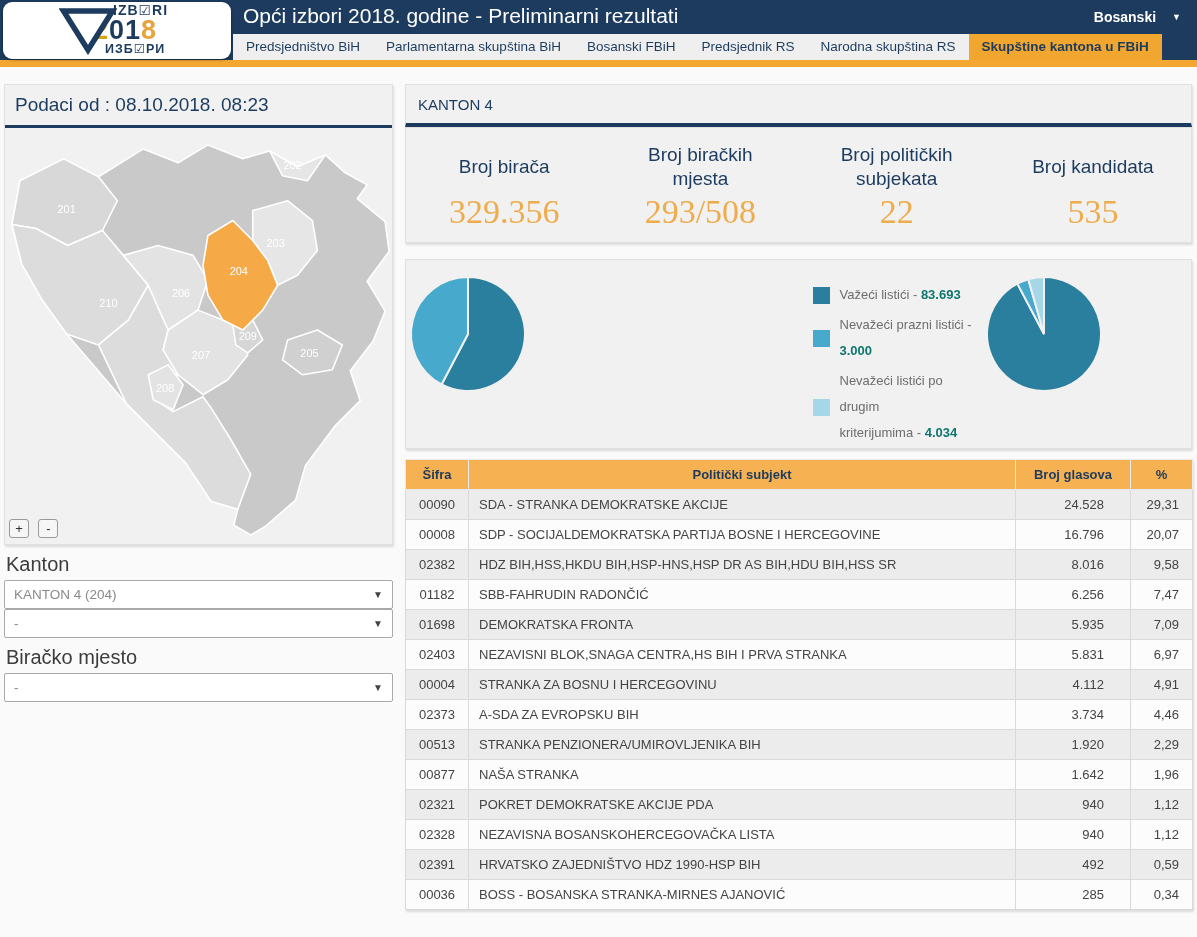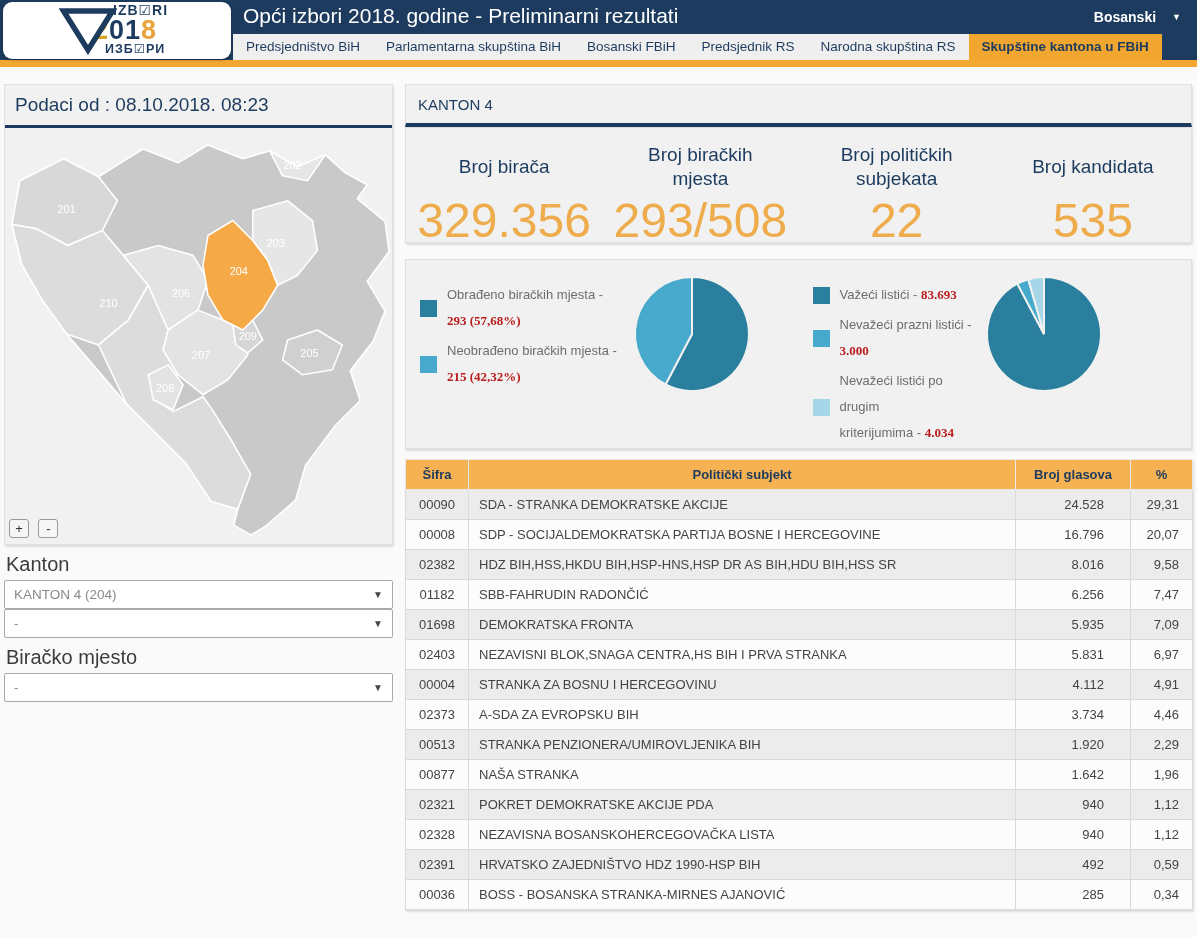--- a/index.html
+++ b/index.html
@@ -38,28 +38,28 @@
               line-height:27px;padding-left:9px;font-size:13.5px;color:#8a8a8a;cursor:pointer;box-sizing:border-box;}
   .flt-select .arr{position:absolute;right:9px;top:0;color:#444;font-size:10px;}
   
   .rightcol{position:absolute;left:405px;top:84px;width:787px;}
   .kanton-panel{height:43px;border-bottom:4px solid #1c3b5e;}
   .kanton-title{padding:11px 12px;font-size:15px;color:#1c3b5e;}
   .stats-panel{height:116px;display:flex;}
   .stat{flex:1;text-align:center;position:relative;}
   .stat-label{margin-top:15px;font-size:19px;color:#1c3b5e;white-space:pre-line;line-height:24px;
               height:48px;display:flex;align-items:center;justify-content:center;}
-  .stat-value{font-size:48px;color:#eeac4c;margin-top:2px;}
+  .stat-value{font-size:34px;color:#eeac4c;margin-top:2px;font-family:Liberation Serif, serif;}
   .pies-panel{margin-top:16px;height:190px;display:flex;}
   .chart{width:50%;display:flex;padding-top:12px;box-sizing:border-box;}
   .legend{flex:1;padding:10px 0 0 14px;}
   .lg-item{display:flex;align-items:center;margin-bottom:4px;}
   .lg-sq{width:17px;height:17px;flex:0 0 17px;}
   .lg-txt{margin-left:10px;font-size:13px;color:#6d6d6d;line-height:26px;}
-  .lg-txt b{color:#b91c1c;font-family:Liberation Serif, serif;}
+  .lg-txt b{color:#0f766e;}
   .pie-svg{flex:0 0 124px;}
   .chart:nth-child(1) .pie-svg{margin-right:45px;}
   .chart:nth-child(2) .pie-svg{margin-right:85px;}
   
   table.results{margin-top:10px;width:787px;border-collapse:collapse;font-size:13px;table-layout:fixed;
                 box-shadow:1px 2px 2px rgba(0,0,0,.12);}
   table.results th{background:#f6b153;color:#1c3b5e;font-weight:bold;height:29px;border:1px solid #e9e9e9;
                    text-align:center;padding:0 4px;}
   table.results td{height:30px;border:1px solid #d9d9d9;color:#444;background:#fcfcfc;box-sizing:border-box;}
   table.results tr:nth-child(odd) td{background:#ececec;}
@@ -159,36 +159,20 @@
 subjekata</div>
         <div class="stat-value">22</div>
       </div>
       <div class="stat">
         <div class="stat-label">Broj kandidata</div>
         <div class="stat-value">535</div>
       </div>
     </div>
   <div class="panel pies-panel">
     <div class="chart" id="chart-0">
-      <div class="legend">
-          <div class="lg-item">
-            <span class="lg-sq" style="background: rgb(43, 127, 158);"></span>
-            <div class="lg-txt">
-              <div><span>Obrađeno biračkih mjesta -</span></div>
-              <div><b>293 (57,68%)</b></div>
-            </div>
-          </div>
-          <div class="lg-item">
-            <span class="lg-sq" style="background: rgb(71, 169, 203);"></span>
-            <div class="lg-txt">
-              <div><span>Neobrađeno biračkih mjesta -</span></div>
-              <div><b>215 (42,32%)</b></div>
-            </div>
-          </div>
-        </div>
       <svg class="pie-svg" width="124" height="124" viewBox="0 0 124 124">
           <path d="M62,62 L62.00,5.00 A57,57 0 1 1 35.56,112.50 Z" fill="#2b7f9e" stroke="#f1f1f1" stroke-width="2"></path>
           <path d="M62,62 L35.56,112.50 A57,57 0 0 1 62.00,5.00 Z" fill="#47a9cb" stroke="#f1f1f1" stroke-width="2"></path>
         </svg>
     </div>
     <div class="chart" id="chart-1">
       <div class="legend">
           <div class="lg-item">
             <span class="lg-sq" style="background: rgb(43, 127, 158);"></span>
             <div class="lg-txt">

